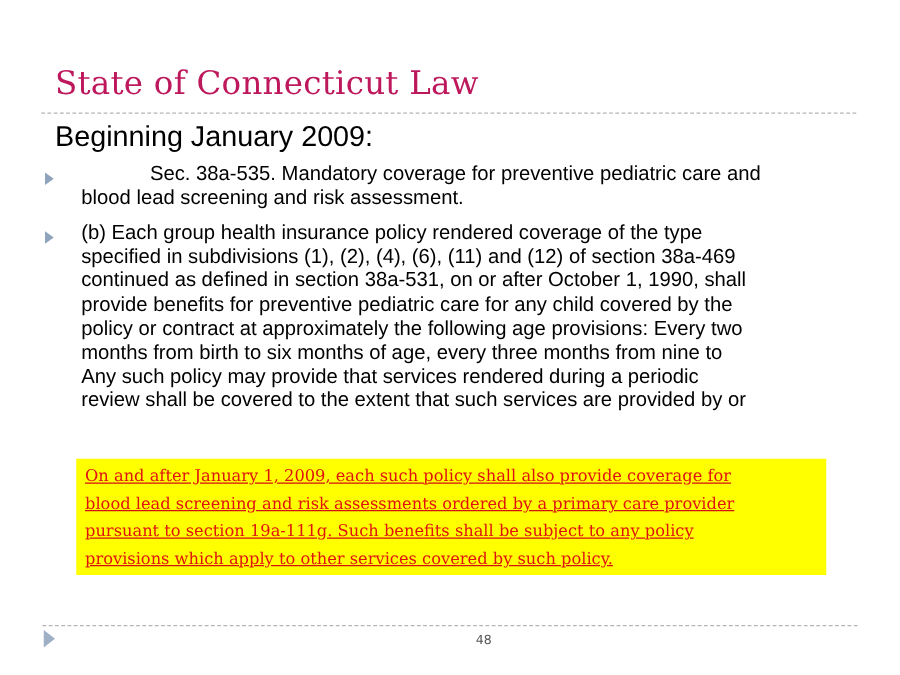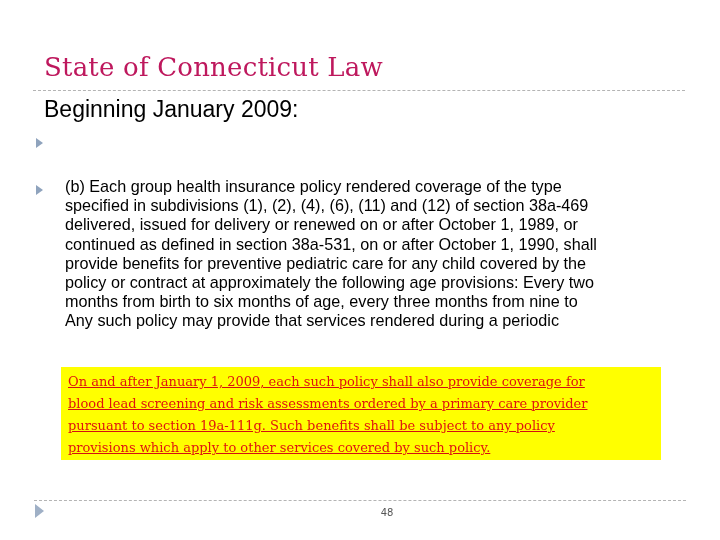--- a/index.html
+++ b/index.html
@@ -130,31 +130,35 @@
 <div class="slide">
 
   <div class="slide-title">State of Connecticut Law</div>
   <div class="rule top"></div>
 
   <div class="subheading">Beginning January 2009:</div>
 
   <div class="body-text">
 
     <span class="bullet" style="left:36px; top:138px;"></span>
+    <div class="para" style="top:130px;">
+      <span class="line indent-first">Sec. 38a-535. Mandatory coverage for preventive pediatric care and</span>
+      <span class="line">blood lead screening and risk assessment.</span>
+    </div>
 
     <span class="bullet" style="left:36px; top:185px;"></span>
     <div class="para" style="top:177px;">
       <span class="line">(b) Each group health insurance policy rendered coverage of the type</span>
       <span class="line">specified in subdivisions (1), (2), (4), (6), (11) and (12) of section 38a-469</span>
-      <span class="line">delivered, issued for delivery or renewed on or after October 1, 1989, or</span>
       <span class="line">continued as defined in section 38a-531, on or after October 1, 1990, shall</span>
       <span class="line">provide benefits for preventive pediatric care for any child covered by the</span>
       <span class="line">policy or contract at approximately the following age provisions: Every two</span>
       <span class="line">months from birth to six months of age, every three months from nine to</span>
       <span class="line">Any such policy may provide that services rendered during a periodic</span>
+      <span class="line">review shall be covered to the extent that such services are provided by or</span>
     </div>
   </div>
 
   <div class="highlight-box"></div>
   <div class="highlight-text">
     <span class="line">On and after January 1, 2009, each such policy shall also provide coverage for</span>
     <span class="line">blood lead screening and risk assessments ordered by a primary care provider</span>
     <span class="line">pursuant to section 19a-111g. Such benefits shall be subject to any policy</span>
     <span class="line">provisions which apply to other services covered by such policy.</span>
   </div>

